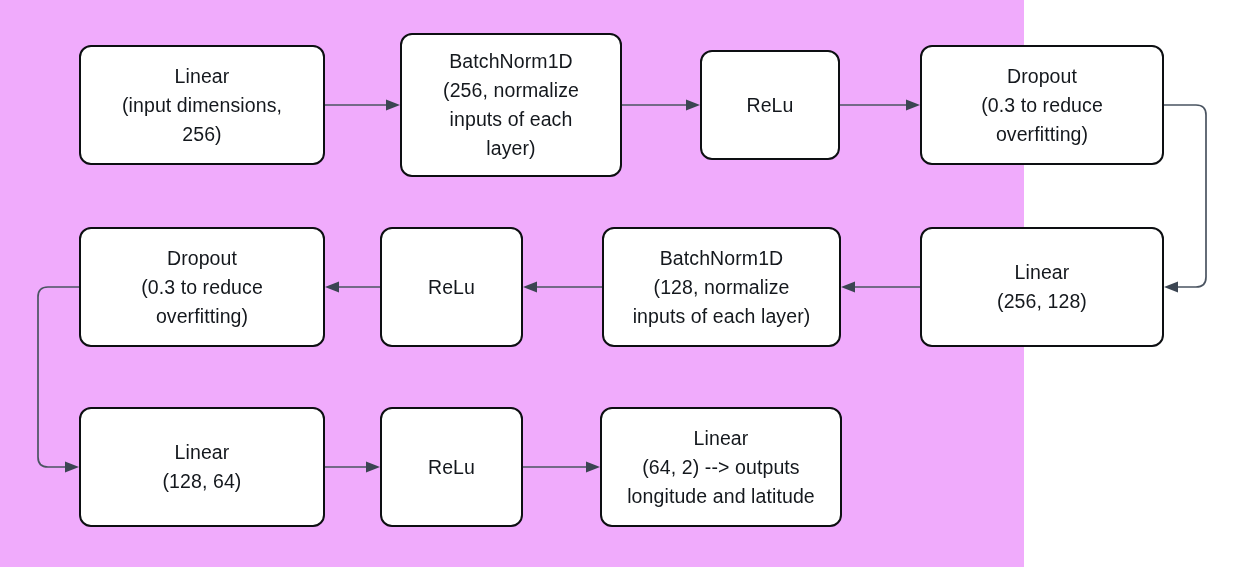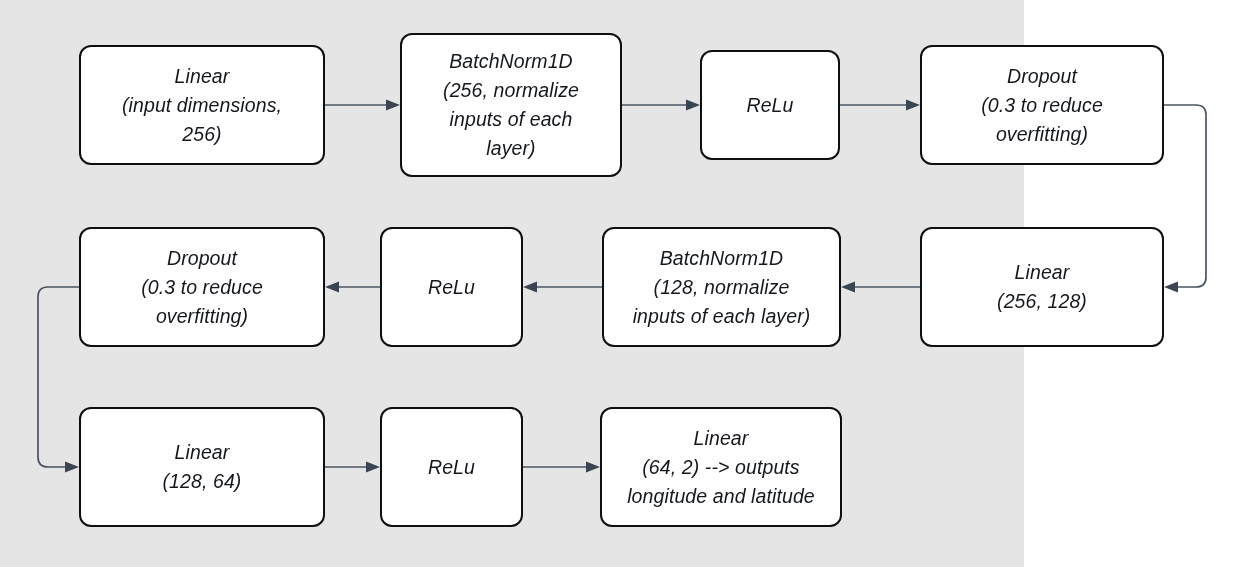--- a/index.html
+++ b/index.html
@@ -10,22 +10,21 @@
   body {
     width: 1242px;
     height: 567px;
     font-family: "Liberation Sans", sans-serif;
     overflow: hidden;
   }
   #canvas {
     position: relative;
     width: 1024px;
     height: 567px;
-    background: #e5e5e5;
-    font-style: italic;
+    background: #f0abfc;
   }
   .node {
     position: absolute;
     box-sizing: border-box;
     border: 2.4px solid #0d0f12;
     border-radius: 12px;
     background: #ffffff;
     display: flex;
     align-items: center;
     justify-content: center;

